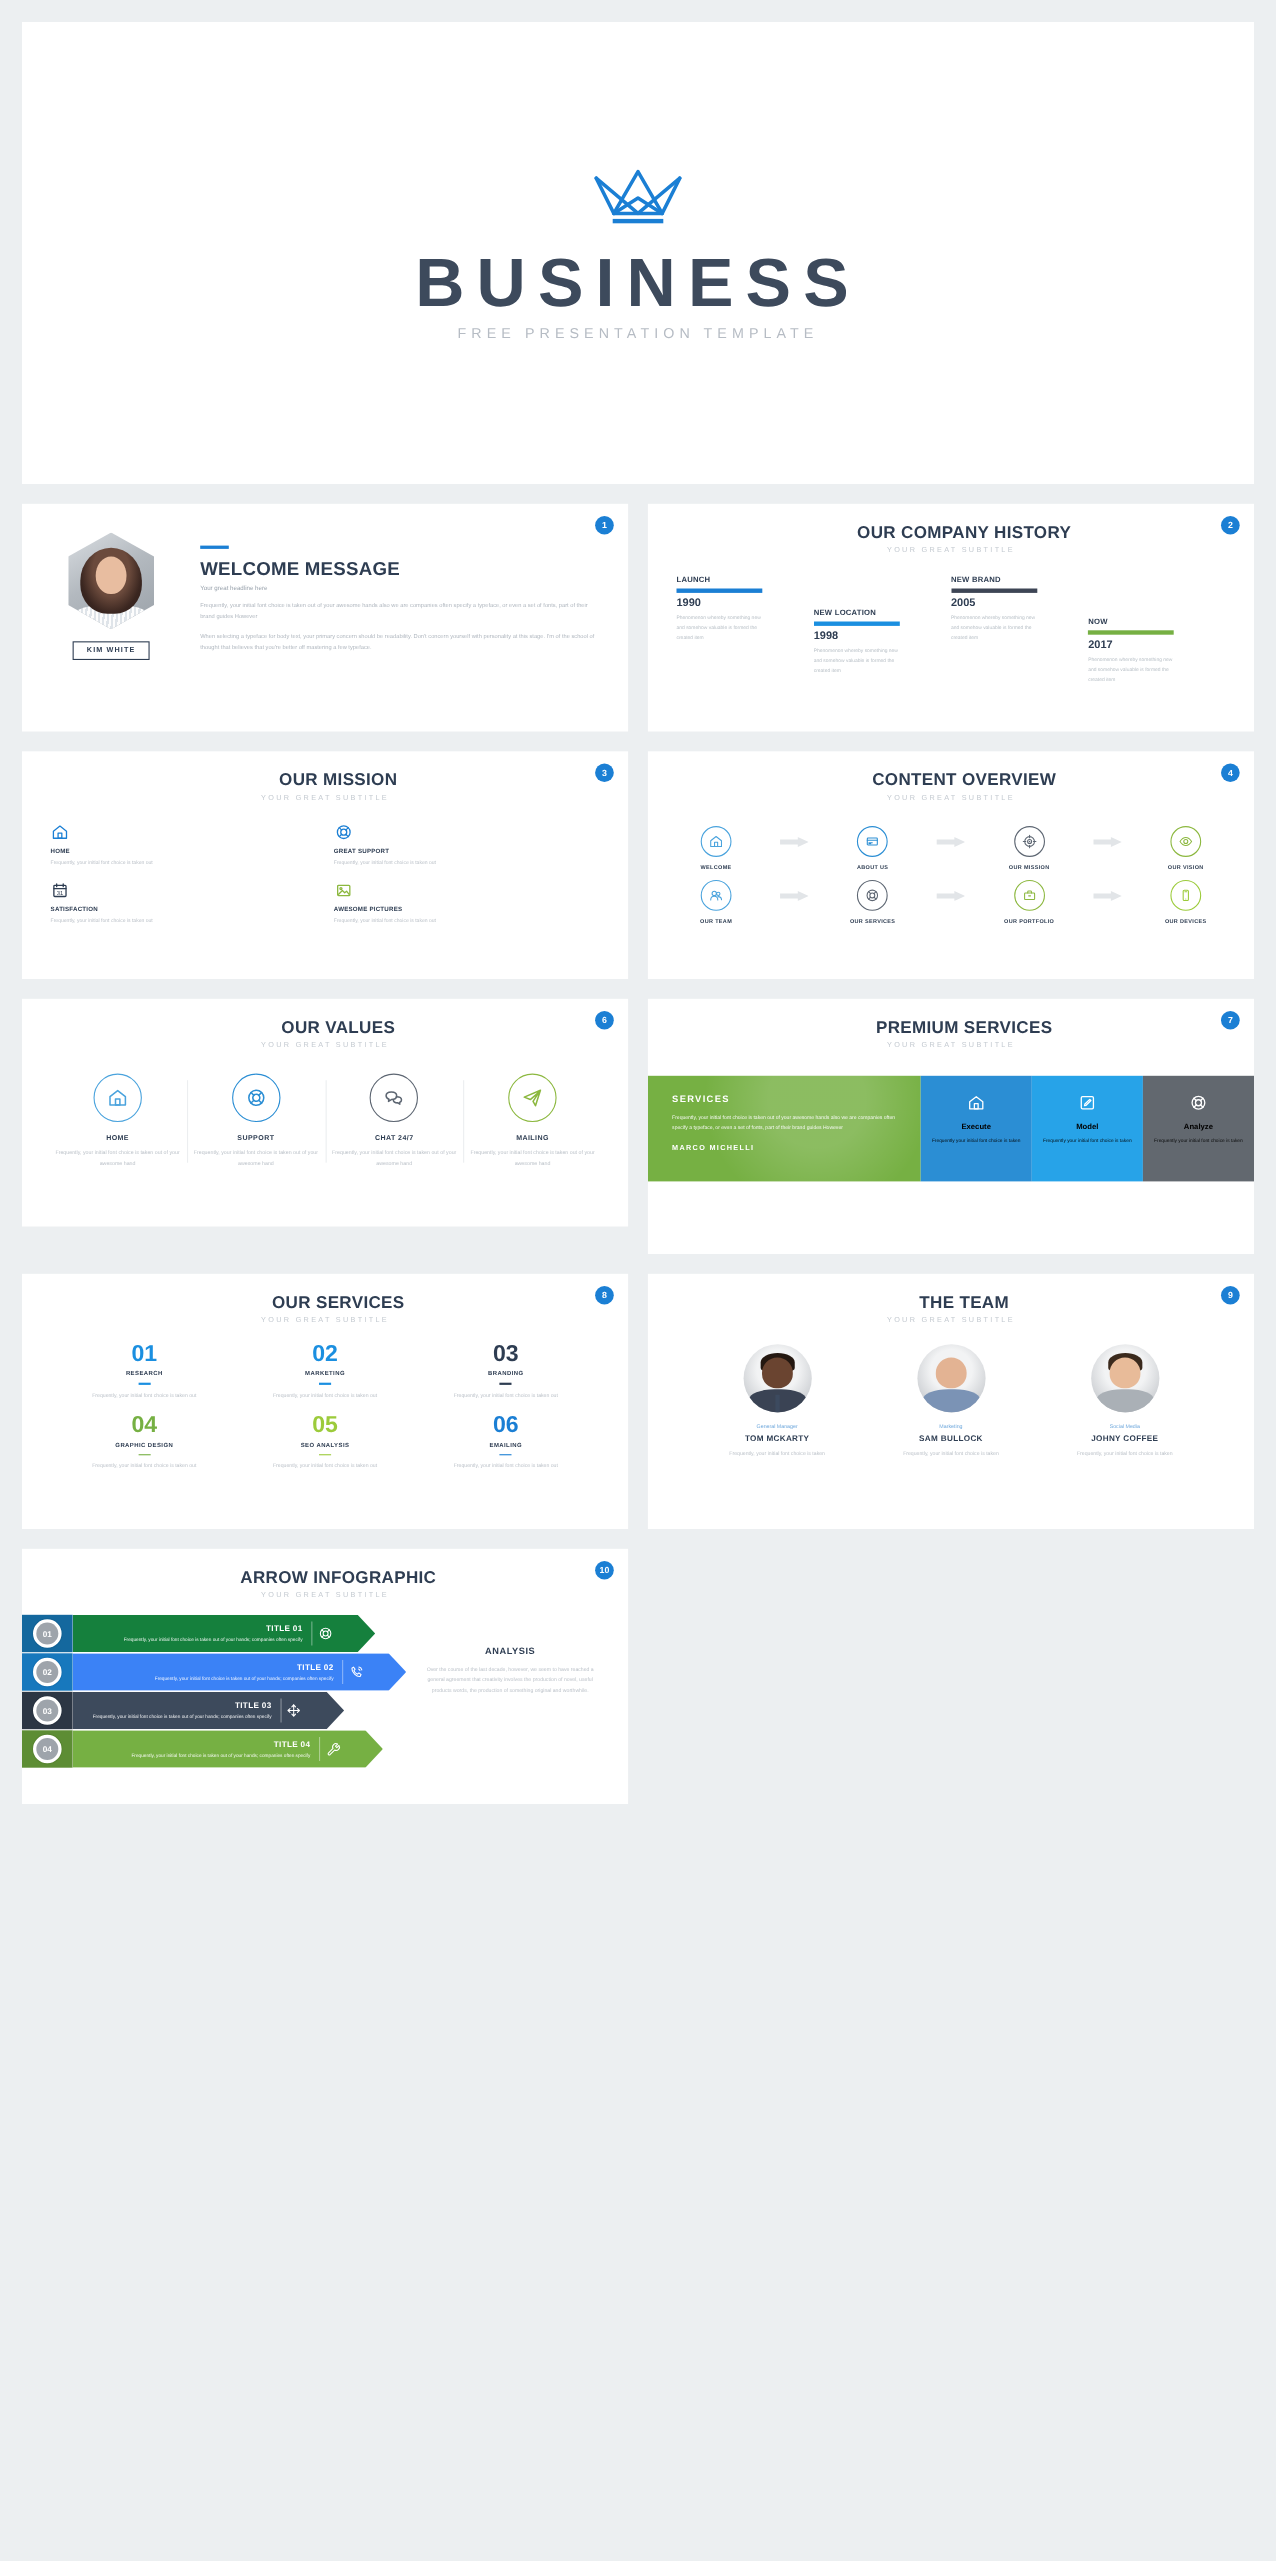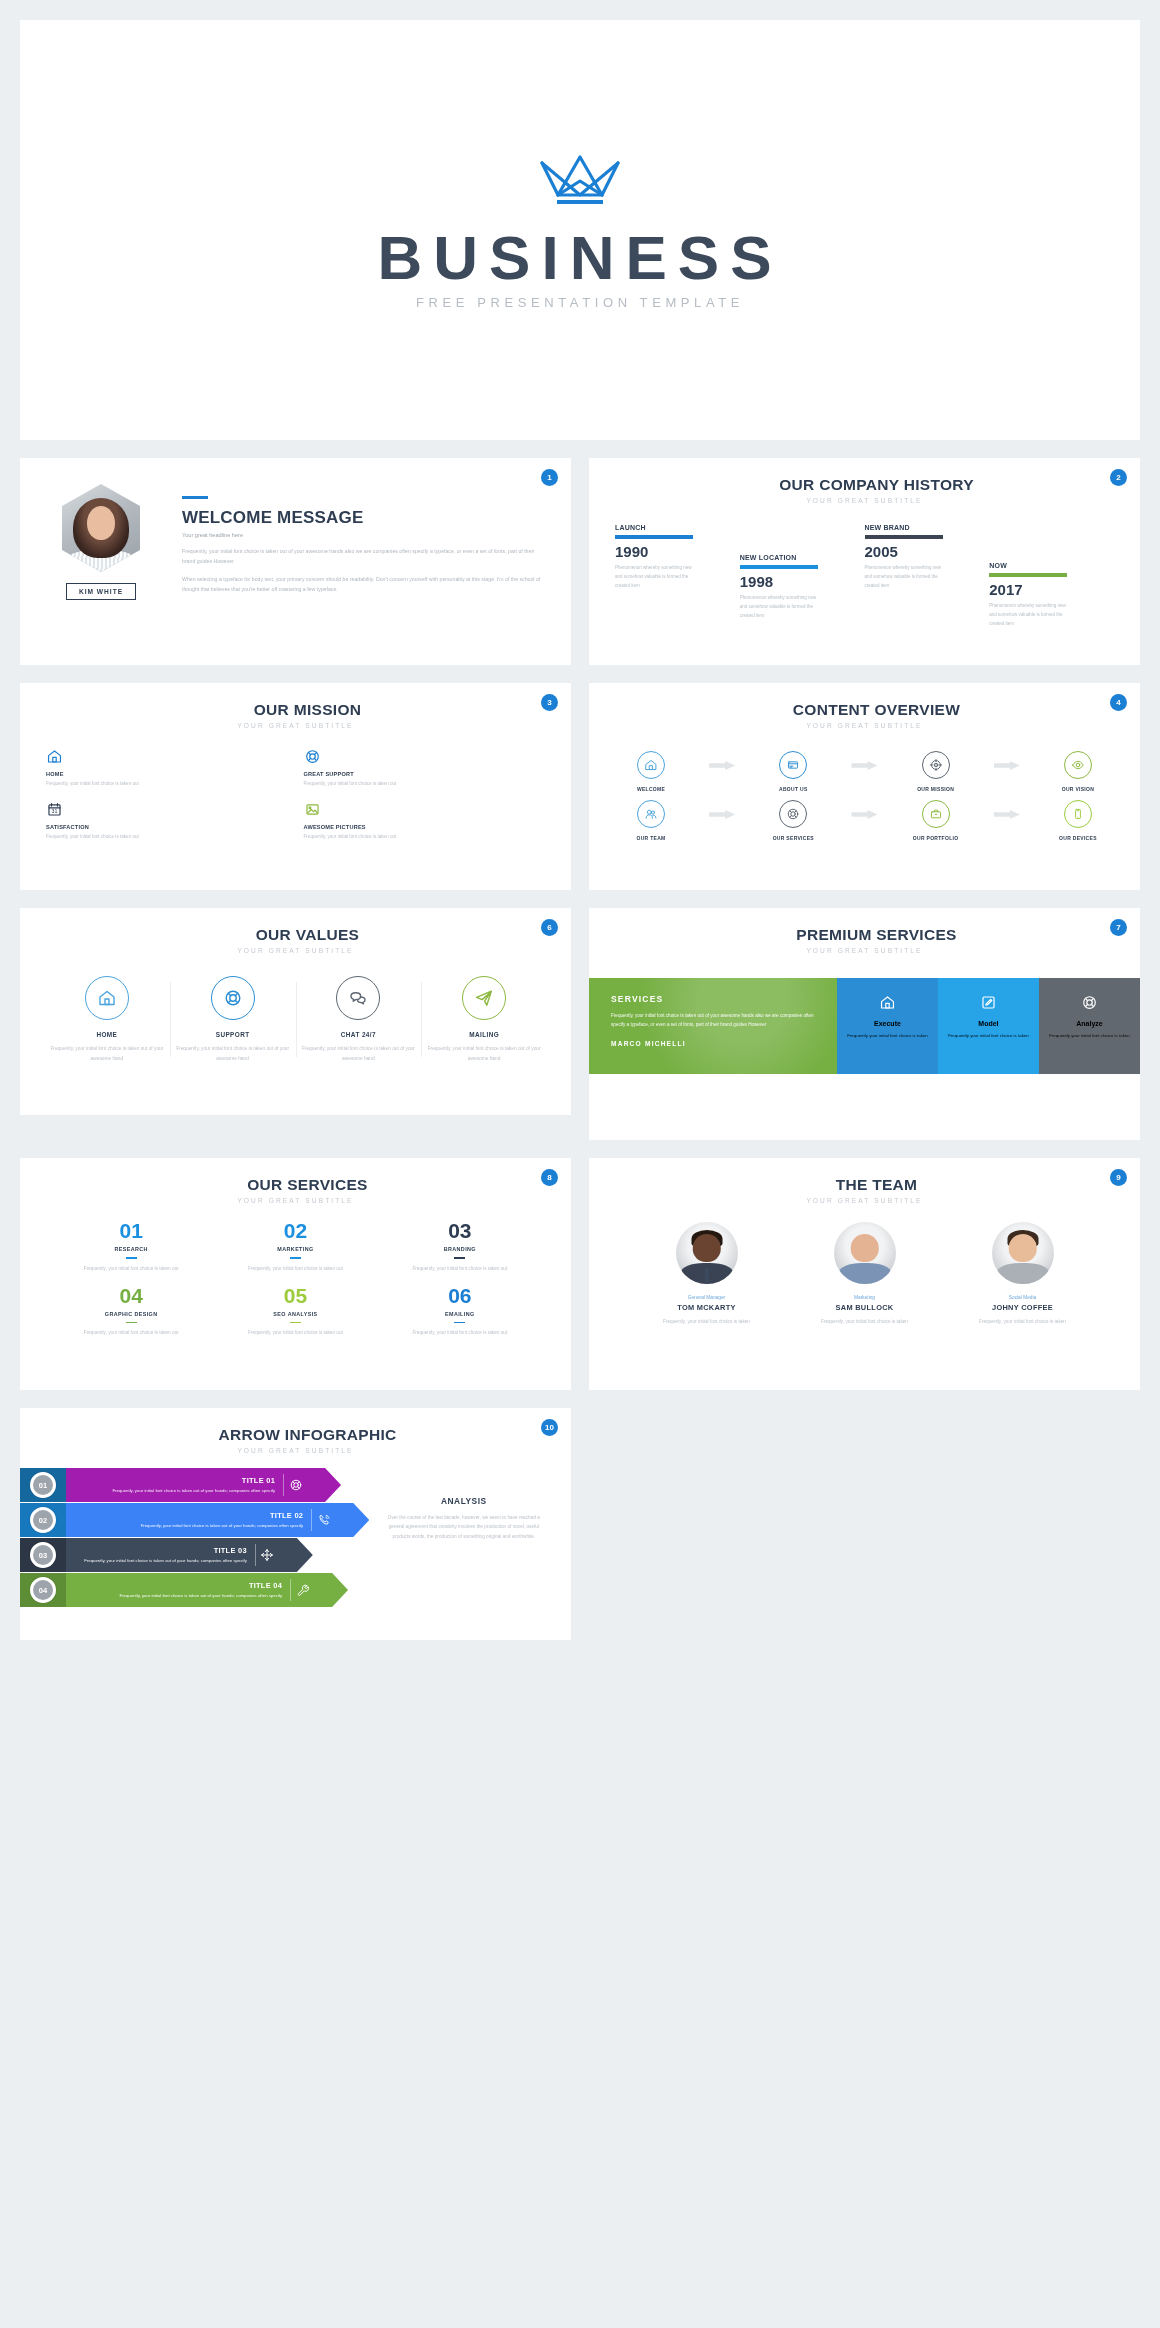--- a/index.html
+++ b/index.html
@@ -84,21 +84,21 @@
   .tick { width:26px; height:3px; background:#1b7fd4; margin-bottom:9px; }
   .wm-title { font-size:17px; font-weight:bold; color:#2e3d52; letter-spacing:.2px; }
   .wm-head { font-size:5.6px; color:#9aa3ad; margin-top:4px; }
   .wm-p { font-size:5.2px; color:#b0b7bf; line-height:1.85; margin-top:9px; }
 
   
   .tl { position:relative; height:110px; margin:20px 26px 0 26px; }
   .tl-item { position:absolute; width:78px; }
   .tl-lbl { font-size:7px; font-weight:bold; color:#2e3d52; letter-spacing:.2px; }
   .tl-bar { height:4px; margin:4px 0 4px 0; }
-  .tl-yr { font-size:15px; font-weight:bold; color:#2e3d52; }
+  .tl-yr { font-size:10px; font-weight:bold; color:#2e3d52; }
   .tl-tx { font-size:4.5px; color:#b9c0c7; line-height:1.95; margin-top:4px; }
 
   
   .m-wrap { display:flex; padding:16px 26px 0 26px; gap:24px; }
   .m-box {
     width:108px; background:#f0f1f2; padding:14px 0;
     display:flex; flex-direction:column; align-items:center; justify-content:center;
     text-align:center; height:130px;
   }
   .m-box .mtick { width:22px; height:2px; background:#1b7fd4; }
@@ -654,21 +654,21 @@
       <div class="s-title">ARROW INFOGRAPHIC</div>
       <div class="s-sub">YOUR GREAT SUBTITLE</div>
       <div class="ar-wrap">
         <div class="ar-col" id="arrow-col">
             <div class="ar-row">
               <div class="ar-num" style="background: rgb(20, 104, 158);">
                 <div class="ar-badge">
                   <span>01</span>
                 </div>
               </div>
-              <div class="ar-body" style="background: #a21caf; width: 78%; flex: 0 0 78%;">
+              <div class="ar-body" style="background: #15803d; width: 78%; flex: 0 0 78%;">
                 <div class="ar-txt">
                   <div class="ar-t">TITLE 01</div>
                   <div class="ar-p">Frequently, your initial font choice is taken out of your hands; companies often specify</div>
                 </div>
                 <div class="ar-ico">
                   <svg width="14" height="14" viewBox="0 0 20 20">
                     <circle cx="10" cy="10" r="6.8" fill="none" stroke="#ffffff" stroke-width="1.4" stroke-linecap="round" stroke-linejoin="round"></circle>
                     <circle cx="10" cy="10" r="3.2" fill="none" stroke="#ffffff" stroke-width="1.4" stroke-linecap="round" stroke-linejoin="round"></circle>
                     <path d="M5.2 5.2 L7.8 7.8 M14.8 5.2 L12.2 7.8 M5.2 14.8 L7.8 12.2 M14.8 14.8 L12.2 12.2" fill="none" stroke="#ffffff" stroke-width="1.4" stroke-linecap="round" stroke-linejoin="round"></path>
                   </svg>

